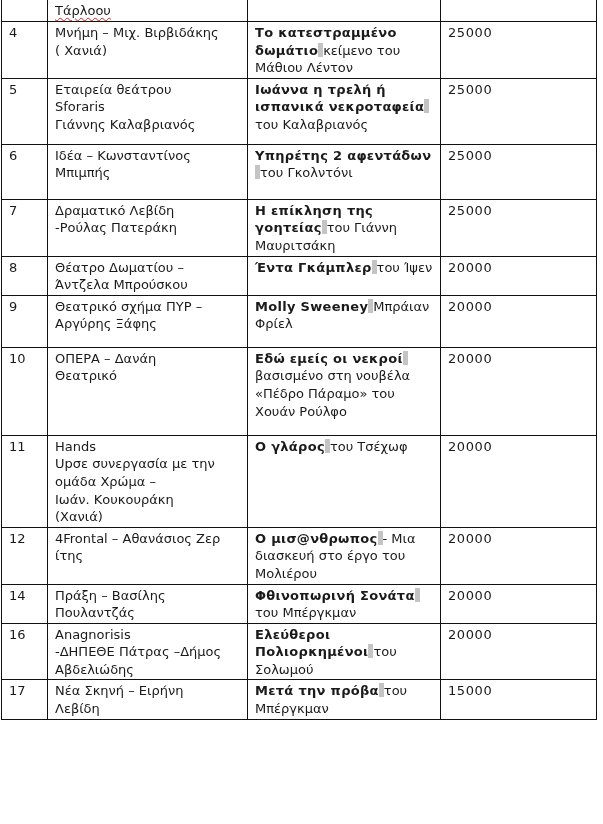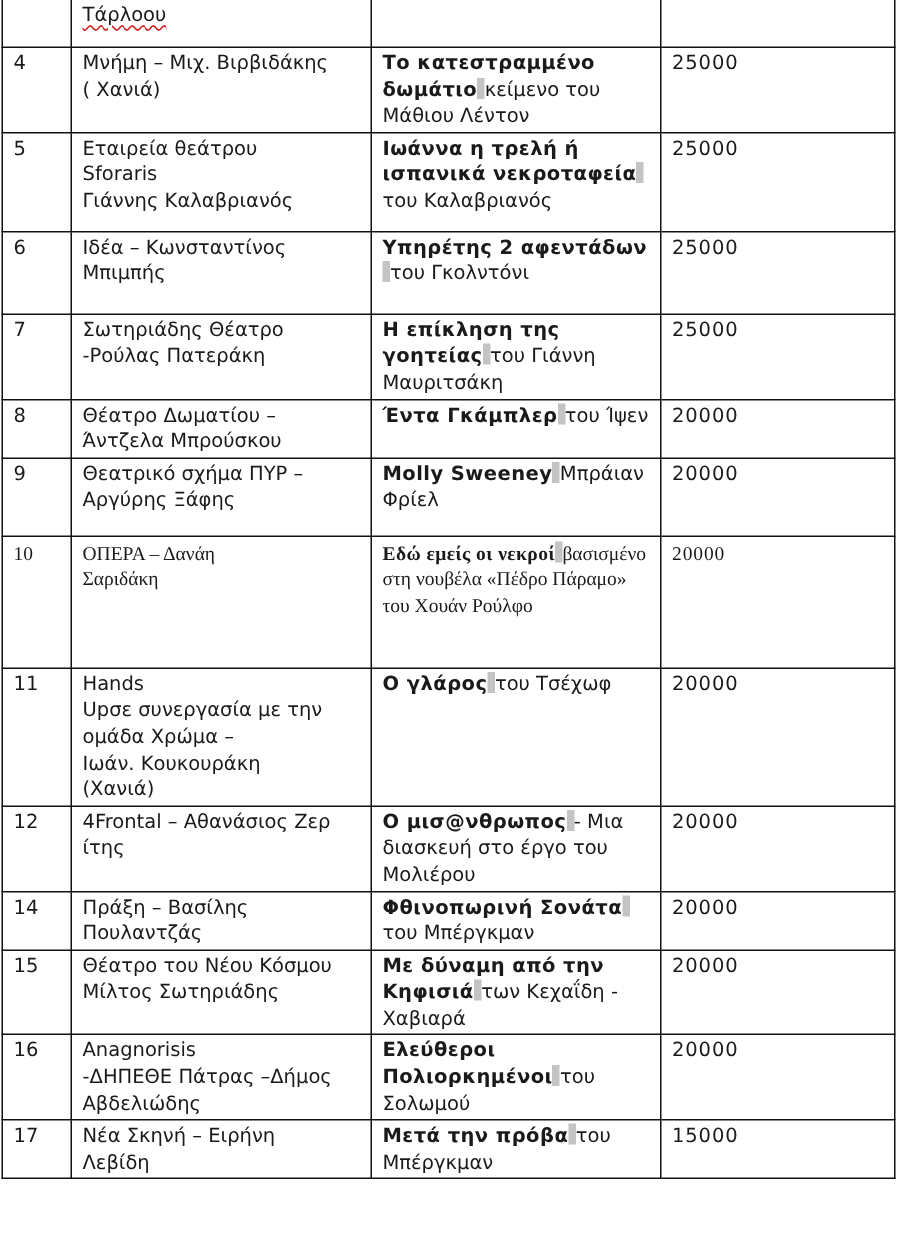--- a/index.html
+++ b/index.html
@@ -17,21 +17,21 @@
 <body>
 
 <table>
   <colgroup>
       <col class="c1">
       <col class="c2">
       <col class="c3">
       <col class="c4">
     </colgroup>
   <tbody id="tbody">
-    <tr style="height:32px">
+    <tr style="height:22px">
       <td></td>
       <td><span class="sp">Τάρλοου</span></td>
       <td></td>
       <td></td>
     </tr>
   <tr style="height: 53px;">
         <td>4</td>
         <td>
           <div>Μνήμη – Μιχ. Βιρβιδάκης</div>
           <div>( Χανιά)</div>
@@ -54,21 +54,21 @@
         <td>
           <div>Ιδέα – Κωνσταντίνος</div>
           <div>Μπιμπής</div>
         </td>
         <td><span class="b">Υπηρέτης 2 αφεντάδων</span><span class="hl"></span><span>του Γκολντόνι</span></td>
         <td class="num">25000</td>
       </tr>
       <tr style="height: 53px;">
         <td>7</td>
         <td>
-          <div>Σωτηριάδης Θέατρο</div>
+          <div>Δραματικό Λεβίδη</div>
           <div>-Ρούλας Πατεράκη</div>
         </td>
         <td><span class="b">Η επίκληση της γοητείας</span><span class="hl"></span><span>του Γιάννη Μαυριτσάκη</span></td>
         <td class="num">25000</td>
       </tr>
       <tr style="height: 37px;">
         <td>8</td>
         <td>
           <div>Θέατρο Δωματίου –</div>
           <div>Άντζελα Μπρούσκου</div>
@@ -78,25 +78,25 @@
       </tr>
       <tr style="height: 52px;">
         <td>9</td>
         <td>
           <div>Θεατρικό σχήμα ΠΥΡ –</div>
           <div>Αργύρης Ξάφης</div>
         </td>
         <td><span class="b">Molly Sweeney</span><span class="hl"></span><span>Μπράιαν Φρίελ</span></td>
         <td class="num">20000</td>
       </tr>
-      <tr style="height: 88px; font-family: Liberation Serif, serif;">
+      <tr style="height: 88px;">
         <td>10</td>
         <td>
           <div>ΟΠΕΡΑ – Δανάη</div>
-          <div>Σαριδάκη</div>
+          <div>Θεατρικό</div>
         </td>
         <td><span class="b">Εδώ εμείς οι νεκροί</span><span class="hl"></span><span>βασισμένο στη νουβέλα «Πέδρο Πάραμο» του Χουάν Ρούλφο</span></td>
         <td class="num">20000</td>
       </tr>
       <tr style="height: 87px;">
         <td>11</td>
         <td>
           <div>Hands</div>
           <div>Upσε συνεργασία με την</div>
           <div>ομάδα Χρώμα –</div>
@@ -117,29 +117,20 @@
       </tr>
       <tr style="height: 36px;">
         <td>14</td>
         <td>
           <div>Πράξη – Βασίλης</div>
           <div>Πουλαντζάς</div>
         </td>
         <td><span class="b">Φθινοπωρινή Σονάτα</span><span class="hl"></span><span>του Μπέργκμαν</span></td>
         <td class="num">20000</td>
       </tr>
-      <tr style="height: 52px;">
-        <td>15</td>
-        <td>
-          <div>Θέατρο του Νέου Κόσμου</div>
-          <div>Μίλτος Σωτηριάδης</div>
-        </td>
-        <td><span class="b">Με δύναμη από την Κηφισιά</span><span class="hl"></span><span>των Κεχαΐδη - Χαβιαρά</span></td>
-        <td class="num">20000</td>
-      </tr>
       <tr style="height: 55px; margin-left: 44px;">
         <td>16</td>
         <td>
           <div>Anagnorisis</div>
           <div>-ΔΗΠΕΘΕ Πάτρας –Δήμος</div>
           <div>Αβδελιώδης</div>
         </td>
         <td><span class="b">Ελεύθεροι Πολιορκημένοι</span><span class="hl"></span><span>του Σολωμού</span></td>
         <td class="num">20000</td>
       </tr>

